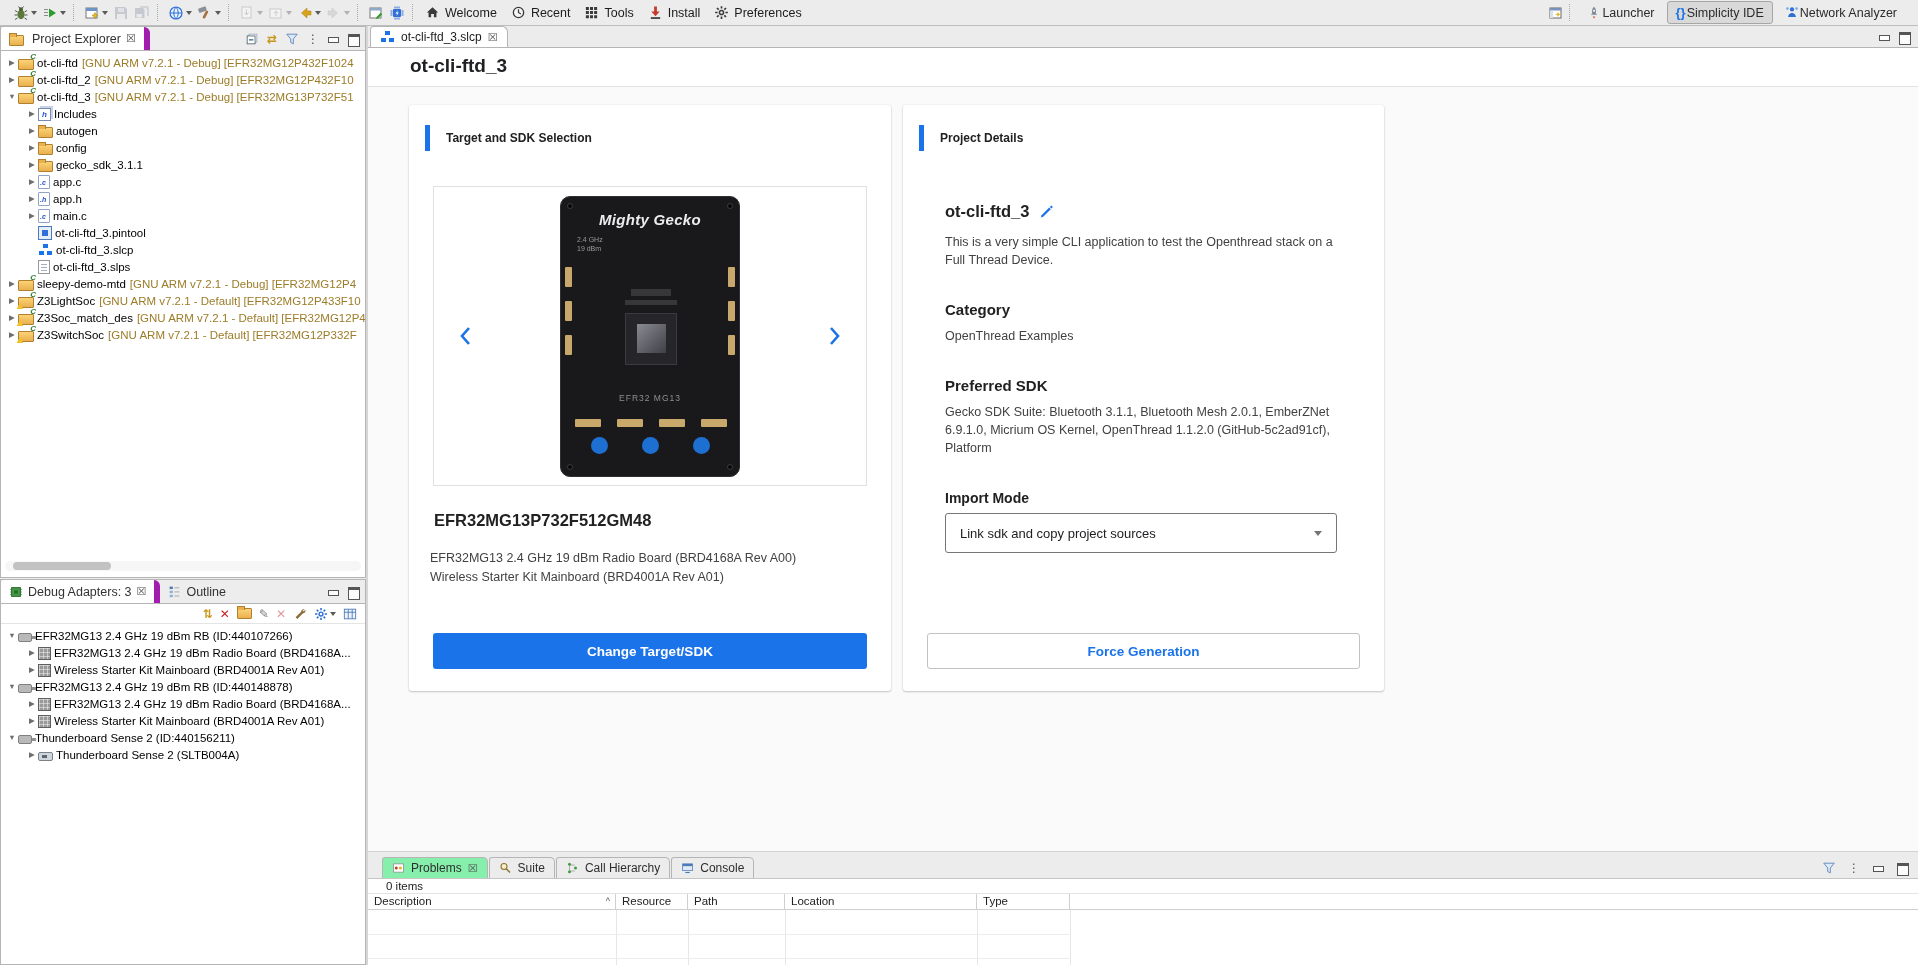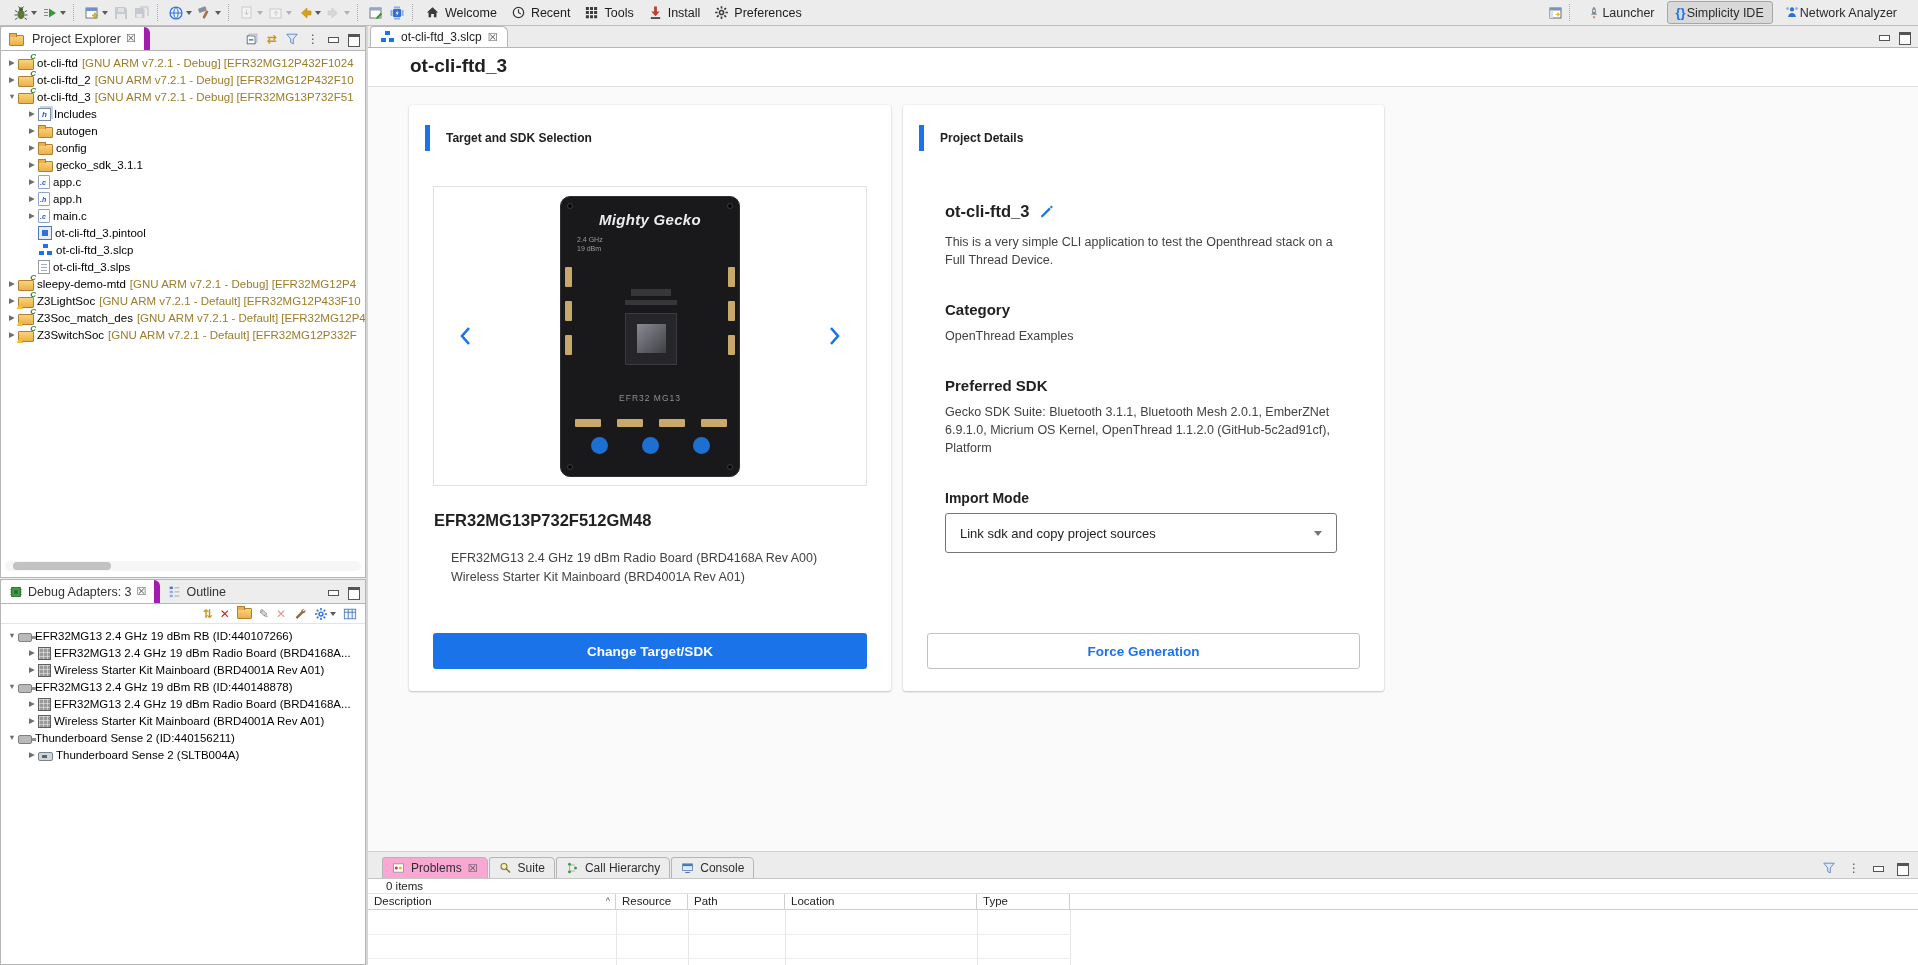--- a/index.html
+++ b/index.html
@@ -110,21 +110,21 @@
   .b-sub{position:absolute;left:16px;top:38px;font-size:7px;line-height:9px;color:#9a9a9a;}
   .pad{position:absolute;background:#c9a86b;border-radius:1px;}
   .screw{position:absolute;width:6px;height:6px;border-radius:50%;background:#060606;border:1px solid #3c3c3c;}
   .chipouter{position:absolute;left:64px;top:116px;width:52px;height:52px;background:#26262a;border:1px solid #3a3a3f;}
   .chipinner{position:absolute;left:76px;top:127px;width:29px;height:29px;background:linear-gradient(135deg,#8a8a92,#3f3f46);}
   .silk{position:absolute;background:#37373a;}
   .b-chiplabel{position:absolute;top:196px;width:100%;text-align:center;font-size:8.5px;color:#8f8f8f;letter-spacing:1px;}
   .bdot{position:absolute;top:240px;width:17px;height:17px;border-radius:50%;background:#1d6fd1;}
 
   .partnum{position:absolute;left:25px;top:406px;font-size:16.5px;font-weight:bold;color:#212121;}
-  .boardlines{position:absolute;left:42px;top:444px;font-size:12.5px;line-height:19px;color:#424242;}
+  .boardlines{position:absolute;left:21px;top:444px;font-size:12.5px;line-height:19px;color:#424242;}
   .btn{position:absolute;left:24px;right:24px;bottom:22px;height:36px;border-radius:3px;display:flex;align-items:center;justify-content:center;font-size:13.5px;font-weight:bold;}
   .btn-primary{background:#1a73e8;color:#fff;}
   .btn-outline{background:#fff;color:#1a73e8;border:1px solid #c2c2c2;}
 
   .projname{position:absolute;left:42px;top:97px;font-size:16.5px;font-weight:bold;color:#212121;display:flex;align-items:center;gap:10px;}
   .projdesc{position:absolute;left:42px;top:128px;width:410px;font-size:12.5px;line-height:18px;color:#424242;}
   .h2{position:absolute;left:42px;font-size:15px;font-weight:bold;color:#212121;}
   .h2v{position:absolute;left:42px;font-size:12.5px;line-height:18px;color:#424242;}
   .h3{position:absolute;left:42px;font-size:14px;font-weight:bold;color:#212121;}
   .select{position:absolute;left:42px;top:408px;width:392px;height:40px;border:1px solid #767676;border-radius:3px;background:#fff;display:flex;align-items:center;padding:0 14px;font-size:13px;color:#202124;}
@@ -132,21 +132,21 @@
 
   .genbox{position:absolute;left:25px;top:81px;width:428px;height:93px;border:1px solid #e0e0e0;border-radius:2px;padding:13px 16px;}
   .gentitle{font-size:13px;font-weight:bold;color:#212121;margin-bottom:9px;}
   .gendesc{font-size:12.5px;line-height:17px;color:#424242;}
 
   
   .bpanel{position:absolute;left:368px;top:851px;right:0;bottom:0;background:#fff;display:flex;flex-direction:column;}
   .bgutter{height:6px;background:#ececec;border-top:1px solid #d2d2d2;flex:none;}
   .btabrow{height:22px;background:#ececec;border-bottom:1px solid #c6c6c6;display:flex;align-items:stretch;padding-left:14px;flex:none;}
   .btab{display:flex;align-items:center;gap:6px;padding:0 9px;font-size:12px;color:#2e2e2e;border:1px solid #b5b5b5;border-bottom:none;border-top-left-radius:3px;border-top-right-radius:5px;margin-right:1px;background:#ececec;}
-  .btab.active{background:#f9a8d4;}
+  .btab.active{background:#86efac;}
   .btools{margin-left:auto;display:flex;align-items:center;gap:12px;padding-right:10px;}
   .bstatus{height:15px;font-size:11.5px;color:#222;padding:1px 0 0 18px;border-bottom:1px solid #e3e3e3;flex:none;}
   .bheader{height:16px;display:flex;font-size:11.5px;color:#222;border-bottom:1px solid #cfcfcf;flex:none;}
   .bcol{border-right:1px solid #cfcfcf;padding:1px 0 0 6px;white-space:nowrap;overflow:hidden;position:relative;flex:none;}
   .sortmark{position:absolute;right:5px;top:2px;font-size:9px;color:#555;}
   .bbody{flex:1;position:relative;background:#fff;}
   .bvline{position:absolute;top:0;bottom:0;width:1px;background:#e6e6e6;}
   .bhline{position:absolute;left:0;width:703px;height:1px;background:#ededed;}
 </style>
 </head>

